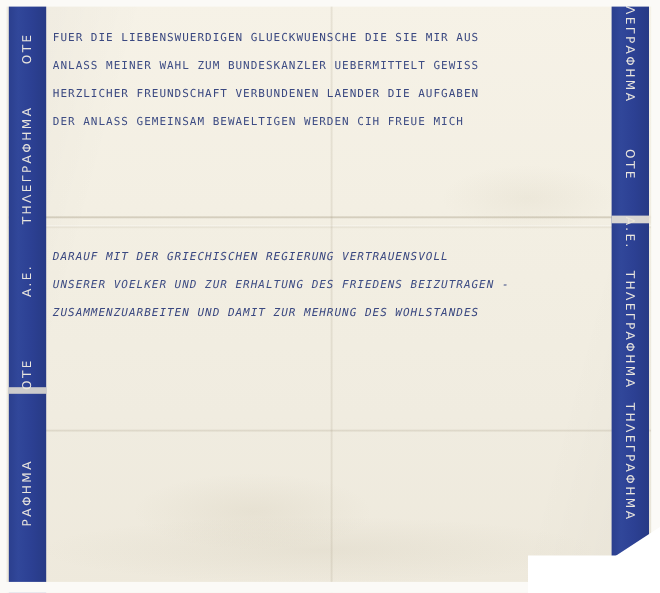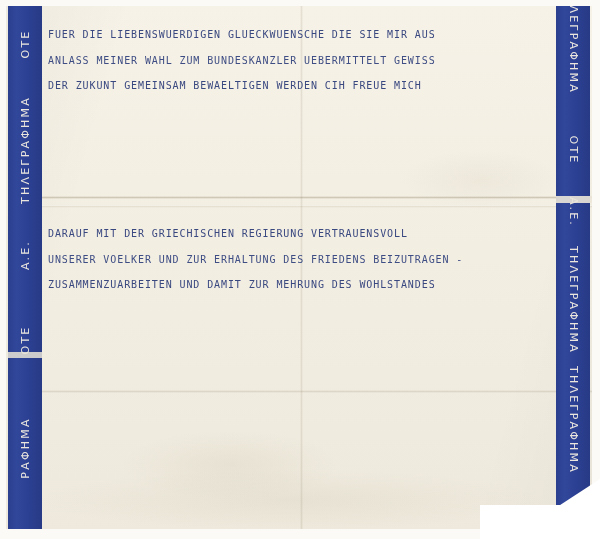--- a/index.html
+++ b/index.html
@@ -136,21 +136,21 @@
   
   .typed {
     position: absolute;
     color: #3b4a7e;
     font-family: "DejaVu Sans Mono", monospace;
     font-size: 10px;
     letter-spacing: 0.9px;
     white-space: nowrap;
   }
   .block-a { left: 48px; top: 22px; }
-  .block-b { left: 48px; top: 221px; }
+  .block-b { left: 48px; top: 221px; font-style: italic; }
   .typed-line { height: 25.5px; line-height: 25.5px; }
   .typed-line.indent { padding-left: 40px; }
 
   
   .typed-line:nth-child(odd) { color: #3a4880; }
   .typed-line:nth-child(even) { color: #3e4d84; }
 
   
   .stain {
     position: absolute;
@@ -192,21 +192,22 @@
     <span class="band-text rb4">ΤΗΛΕΓΡΑΦΗΜΑ</span>
     <span class="band-text rb5">ΤΗΛΕΓΡΑΦΗΜΑ</span>
   </div>
 
   <div class="band-gap-left"></div>
   <div class="band-gap-right"></div>
 
   <div class="typed block-a">
     <div class="typed-line">FUER DIE LIEBENSWUERDIGEN GLUECKWUENSCHE DIE SIE MIR AUS</div>
     <div class="typed-line">ANLASS MEINER WAHL ZUM BUNDESKANZLER UEBERMITTELT GEWISS</div>
-    <div class="typed-line">DER ZUKUNT GEMEINSAM BEWAELTIGEN WERDEN CIH FREUE MICH</div>
+    <div class="typed-line">HERZLICHER FREUNDSCHAFT VERBUNDENEN LAENDER DIE AUFGABEN</div>
+    <div class="typed-line">DER ANLASS GEMEINSAM BEWAELTIGEN WERDEN CIH FREUE MICH</div>
   </div>
 
   <div class="typed block-b">
     <div class="typed-line">DARAUF MIT DER GRIECHISCHEN REGIERUNG VERTRAUENSVOLL</div>
     <div class="typed-line">UNSERER VOELKER UND ZUR ERHALTUNG  DES FRIEDENS BEIZUTRAGEN -</div>
     <div class="typed-line">ZUSAMMENZUARBEITEN UND DAMIT ZUR MEHRUNG  DES  WOHLSTANDES</div>
   </div>
 
   <div class="scan-edge-top"></div>
   <div class="scan-edge-left"></div>

